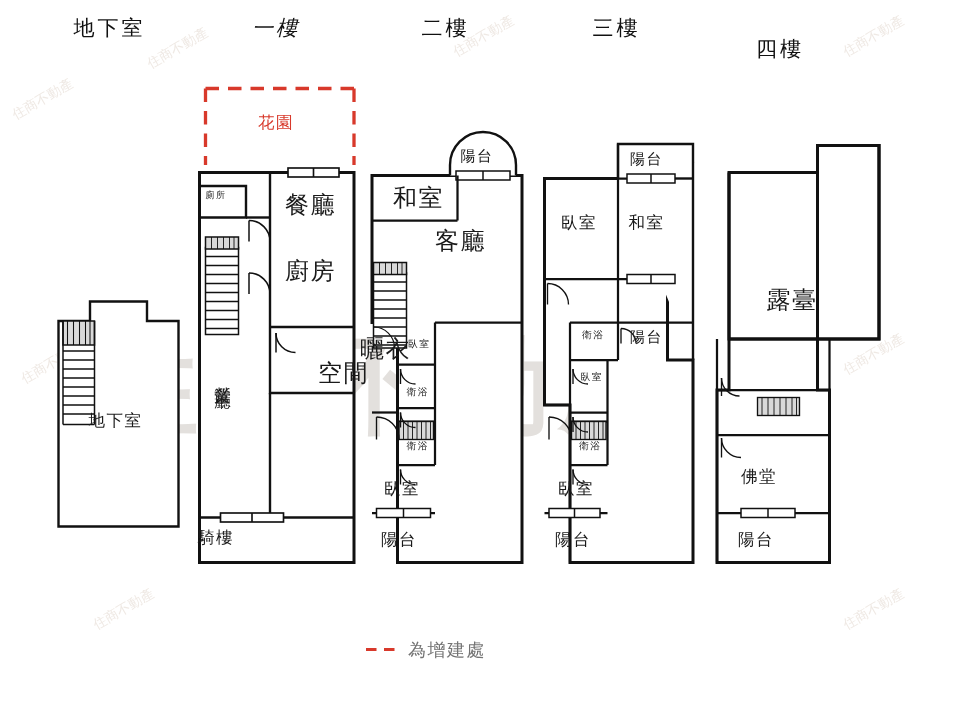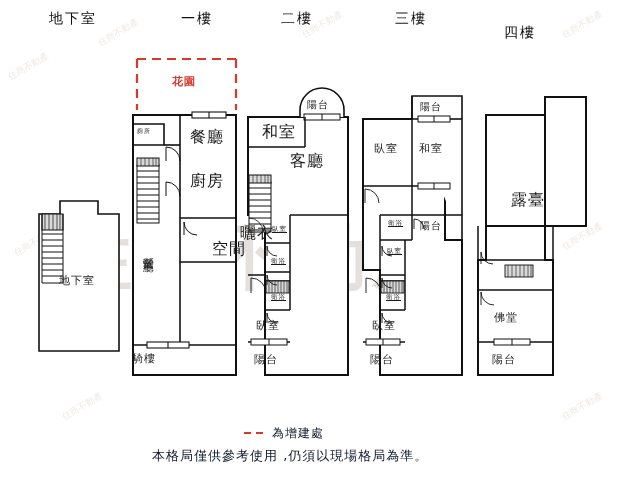--- a/index.html
+++ b/index.html
@@ -63,27 +63,27 @@
     line-height: 1.12;
     text-align: center;
   }
   .lbl.v {
     writing-mode: vertical-rl;
     letter-spacing: 2px;
   }
   .lbl.s12 { font-size: 16px; }
   .lbl.s11 { font-size: 11px; }
   .lbl.s10 { font-size: 10px; }
-  .lbl.s7  { font-size: 6.5px; text-decoration: underline; }
+  .lbl.s7  { font-size: 6.5px; }
   .lbl.s6  { font-size: 6px; }
-  .red { color: #d8392b; font-weight: bold; }
+  .red { color: #d8392b; }
   .note {
     position: absolute;
     z-index: 4;
-    color: #0f172a;
+    color: #737373;
     font-family: "DejaVu Sans", sans-serif;
     white-space: nowrap;
     text-align: center;
   }
   .note-a { font-size: 12px; letter-spacing: 1px; }
   .note-b { font-size: 13px; letter-spacing: 1px; }
 </style>
 </head>
 <body>
 
@@ -311,21 +311,21 @@
       <path d="M481,292 A13,13 0 0,0 494,305"></path>
       <path d="M481,292 L481,305"></path>
     </g>
 
     <g stroke="#d8392b" stroke-width="2" fill="none" stroke-dasharray="7 5">
       <path d="M244,433 L268,433"></path>
     </g>
   </svg>
 
   <div class="hdr" style="left:49px; top:10px;">地下室</div>
-  <div class="hdr" style="left:181px; top:10px;">一樓</div>
+  <div class="hdr" style="left:168px; top:10px;font-style:italic;">一樓</div>
   <div class="hdr" style="left:281px; top:10px;">二樓</div>
   <div class="hdr" style="left:395px; top:10px;">三樓</div>
   <div class="hdr" style="left:504px; top:24px;">四樓</div>
 
   <div class="lbl s11 red" style="left:172px; top:76px;">花園</div>
   <div class="lbl s6" style="left:137px; top:128px;">廁所</div>
   <div class="lbl s12" style="left:190px; top:128px;">餐廳</div>
   <div class="lbl s12" style="left:190px; top:172px;">廚房</div>
   <div class="lbl s12" style="left:196px; top:224px;padding-left:44px;">曬衣</div>
   <div class="lbl s12" style="left:212px; top:240px;">空間</div>
@@ -351,15 +351,14 @@
   <div class="lbl s7" style="left:387px; top:248px;">臥室</div>
   <div class="lbl s7" style="left:386px; top:294px;">衛浴</div>
   <div class="lbl s11" style="left:372px; top:320px;">臥室</div>
   <div class="lbl s11" style="left:370px; top:354px;">陽台</div>
 
   <div class="lbl s12" style="left:511px; top:150px;margin-top:41px;">露臺</div>
   <div class="lbl s11" style="left:494px; top:312px;">佛堂</div>
   <div class="lbl s11" style="left:492px; top:354px;">陽台</div>
 
   <div class="note note-a" style="left:272px; top:425px;">為增建處</div>
-  <div class="note note-b" style="left:152px; top:447px;">本格局僅供參考使用 ,仍須以現場格局為準。</div>
 
 </div>
 
 </body></html>

